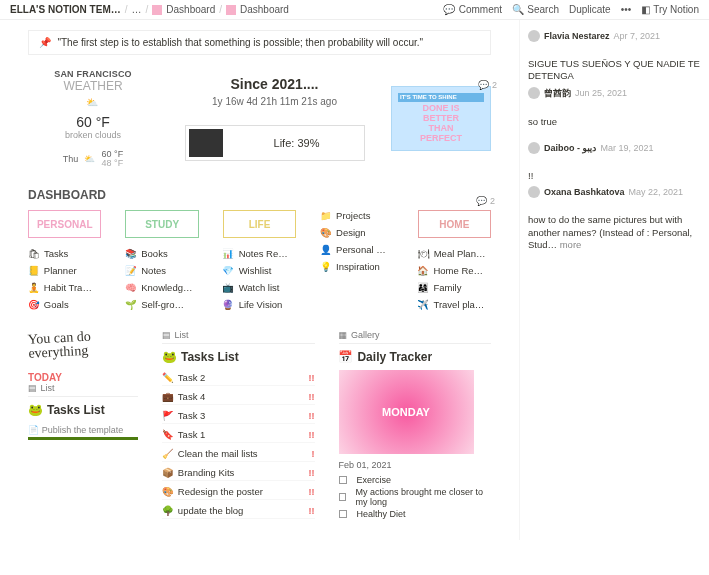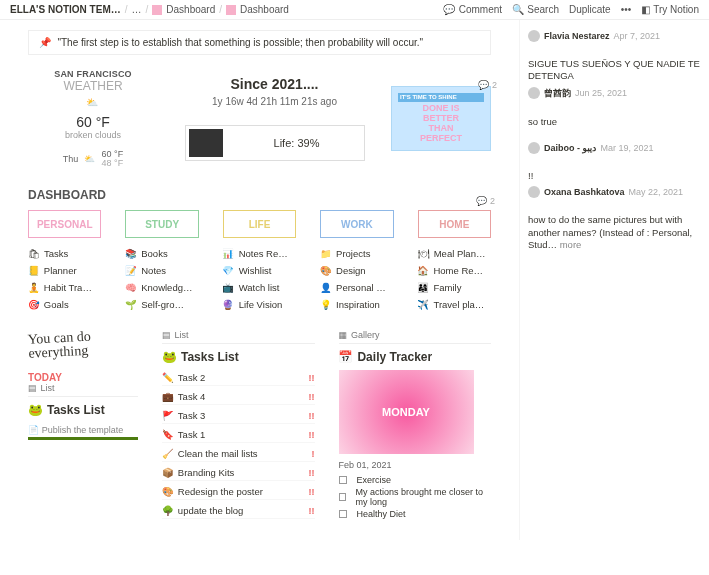--- a/index.html
+++ b/index.html
@@ -191,21 +191,20 @@
                 <span>📺</span>
                 <span>Watch list</span>
               </li>
               <li>
                 <span>🔮</span>
                 <span>Life Vision</span>
               </li>
             </ul>
           </div>
           <div class="cat">
-            <div class="hd c-blue" style="border:1px solid">WORK</div>
             <ul>
               <li>
                 <span>📁</span>
                 <span>Projects</span>
               </li>
               <li>
                 <span>🎨</span>
                 <span>Design</span>
               </li>
               <li>

